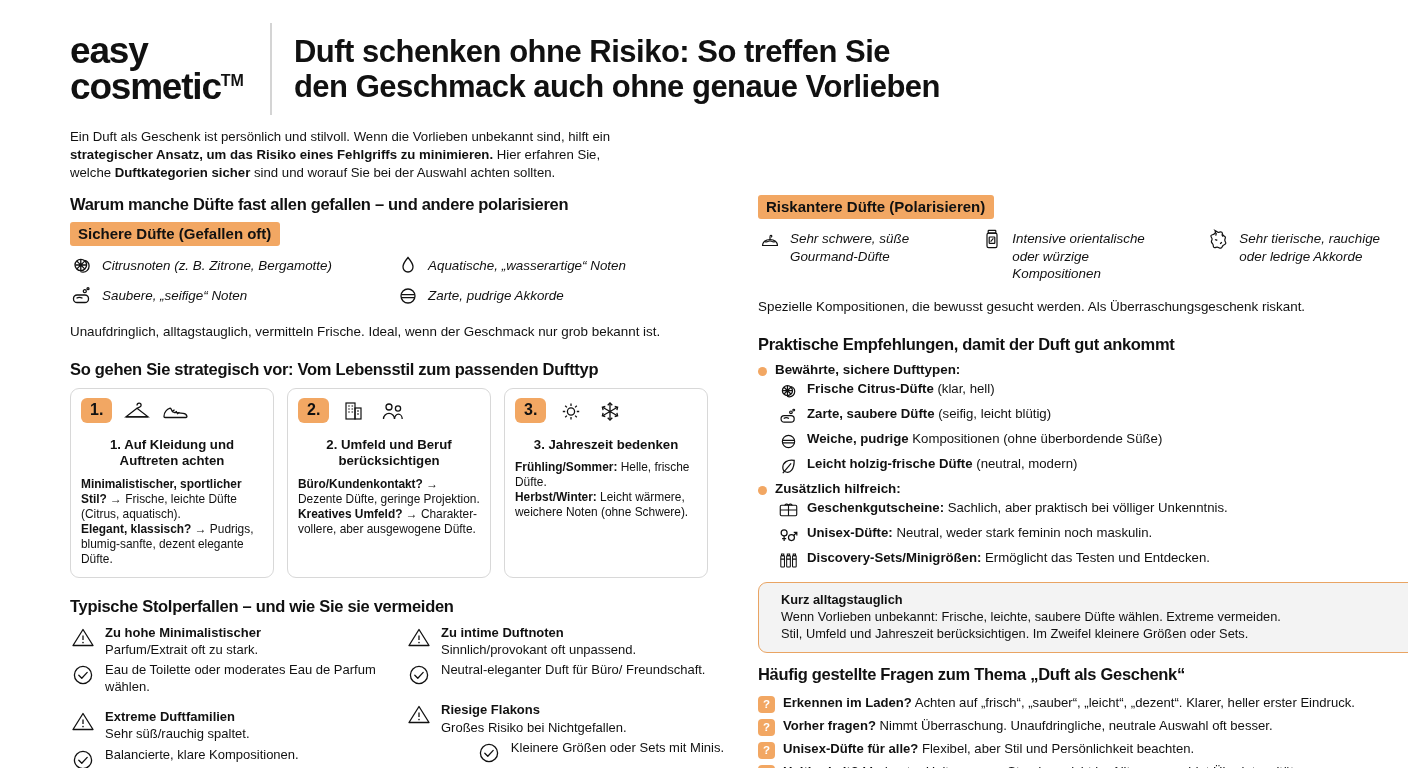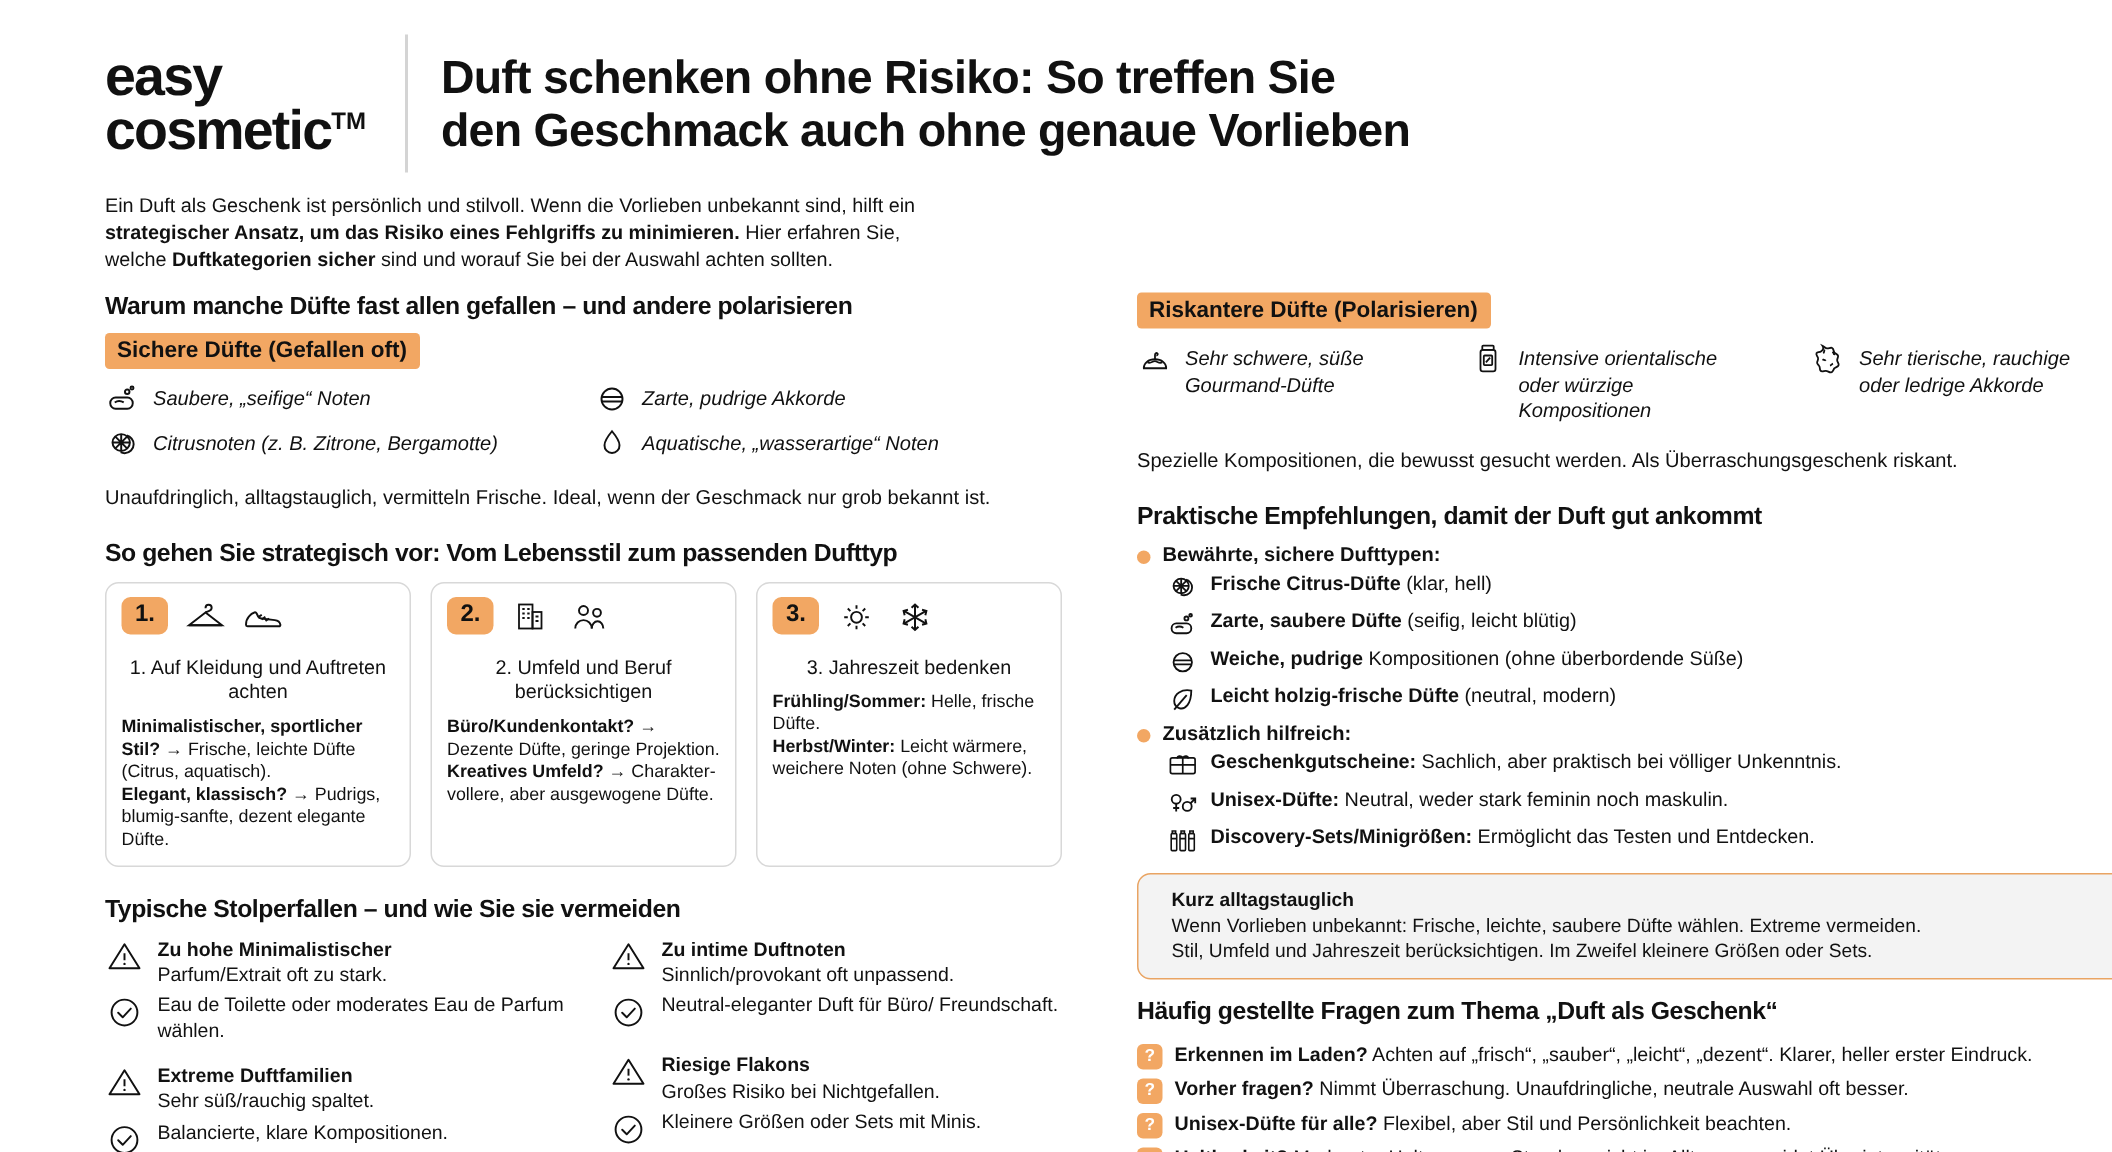--- a/index.html
+++ b/index.html
@@ -52,21 +52,21 @@
     width: 204px; min-height: 176px; border: 1.4px solid #d8d8d8; border-radius: 9px;
     padding: 9px 10px 10px 10px; position: relative; background: #fff;
   }
   .step .top { display: flex; align-items: flex-start; gap: 10px; min-height: 34px; }
   .num {
     background: #F2A763; color: #111; font-weight: 800; font-size: 16px;
     border-radius: 6px; padding: 2px 9px 3px 9px; line-height: 1.25;
   }
   .step .topicons { display: flex; gap: 9px; align-items: center; padding-top: 1px; }
   .step .topicons svg { width: 30px; height: 26px; }
-  .step h3 { text-align: center; font-size: 13.2px; font-weight: 400; line-height: 1.22; margin: 5px 4px 7px 4px; }
+  .step h3 { text-align: center; font-size: 13.2px; font-weight: 700; line-height: 1.22; margin: 5px 4px 7px 4px; }
   .step p { font-size: 11.9px; line-height: 1.26; }
   .step p b { font-weight: 800; }
 
   
   .pit { display: flex; gap: 18px; margin-top: 8px; }
   .pitcol { width: 318px; }
   .pitem { margin-bottom: 13px; }
   .prow { display: flex; gap: 9px; align-items: flex-start; }
   .prow .pico { flex: 0 0 auto; width: 26px; height: 26px; margin-top: 1px; }
   .prow .pico svg { width: 100%; height: 100%; display: block; }
@@ -126,58 +126,58 @@
 
     <div class="col-l">
 
       <h2 class="sec">Warum manche Düfte fast allen gefallen – und andere polarisieren</h2>
       <div class="badge">Sichere Düfte (Gefallen oft)</div>
 
       <div class="irow">
         <div class="icell">
           <span class="ico">
             <svg viewBox="0 0 24 24" fill="none" stroke="#111" stroke-width="1.3">
+                <path d="M5 11c0-3 2.6-5.6 5.8-5.6S16.6 8 16.6 11 14 16.6 10.8 16.6 5 14 5 11z"></path>
+                <circle cx="10.8" cy="11" r="1.1" fill="#111" stroke="none"></circle>
+                <path d="M10.8 5.4v11.2M5.3 11h11M6.9 7.1l7.8 7.8M6.9 14.9l7.8-7.8"></path>
+                <path d="M14.5 6.3c2.6.6 4.6 3 4.6 5.8 0 3.3-2.7 6-6 6-1 0-1.9-.2-2.7-.6"></path>
+              </svg>
+          </span>
+          <span class="tx">Citrusnoten (z. B. Zitrone, Bergamotte)</span>
+        </div>
+        <div class="icell">
+          <span class="ico">
+            <svg viewBox="0 0 24 24" fill="none" stroke="#111" stroke-width="1.3">
+                <path d="M12 3.5c0 0-5 6-5 9.3A5 5 0 0 0 12 18a5 5 0 0 0 5-5.2C17 9.5 12 3.5 12 3.5z"></path>
+              </svg>
+          </span>
+          <span class="tx">Aquatische, „wasserartige“ Noten</span>
+        </div>
+      </div>
+
+      <div class="irow">
+        <div class="icell">
+          <span class="ico">
+            <svg viewBox="0 0 24 24" fill="none" stroke="#111" stroke-width="1.3">
                 <rect x="3.5" y="11" width="15" height="7.5" rx="3.6"></rect>
                 <path d="M6.5 14.3c1.5-1 4-1.2 6 0"></path>
                 <circle cx="14.8" cy="7.2" r="1.5"></circle>
                 <circle cx="18" cy="4.7" r="1"></circle>
               </svg>
           </span>
           <span class="tx">Saubere, „seifige“ Noten</span>
         </div>
         <div class="icell">
           <span class="ico">
             <svg viewBox="0 0 24 24" fill="none" stroke="#111" stroke-width="1.3">
                 <circle cx="12" cy="12" r="7"></circle>
                 <path d="M5.2 10.6h13.6M5.2 13.6h13.6"></path>
               </svg>
           </span>
           <span class="tx">Zarte, pudrige Akkorde</span>
-        </div>
-      </div>
-
-      <div class="irow">
-        <div class="icell">
-          <span class="ico">
-            <svg viewBox="0 0 24 24" fill="none" stroke="#111" stroke-width="1.3">
-                <path d="M5 11c0-3 2.6-5.6 5.8-5.6S16.6 8 16.6 11 14 16.6 10.8 16.6 5 14 5 11z"></path>
-                <circle cx="10.8" cy="11" r="1.1" fill="#111" stroke="none"></circle>
-                <path d="M10.8 5.4v11.2M5.3 11h11M6.9 7.1l7.8 7.8M6.9 14.9l7.8-7.8"></path>
-                <path d="M14.5 6.3c2.6.6 4.6 3 4.6 5.8 0 3.3-2.7 6-6 6-1 0-1.9-.2-2.7-.6"></path>
-              </svg>
-          </span>
-          <span class="tx">Citrusnoten (z. B. Zitrone, Bergamotte)</span>
-        </div>
-        <div class="icell">
-          <span class="ico">
-            <svg viewBox="0 0 24 24" fill="none" stroke="#111" stroke-width="1.3">
-                <path d="M12 3.5c0 0-5 6-5 9.3A5 5 0 0 0 12 18a5 5 0 0 0 5-5.2C17 9.5 12 3.5 12 3.5z"></path>
-              </svg>
-          </span>
-          <span class="tx">Aquatische, „wasserartige“ Noten</span>
         </div>
       </div>
 
       <div class="note">Unaufdringlich, alltagstauglich, vermitteln Frische. Ideal, wenn der Geschmack nur grob bekannt ist.</div>
 
       <h2 class="sec sp">So gehen Sie strategisch vor: Vom Lebensstil zum passenden Dufttyp</h2>
 
       <div class="steps">
 
         <div class="step">
@@ -339,21 +339,21 @@
                     <path d="M13 4.5 23 20.5H3L13 4.5z" stroke-linejoin="round"></path>
                     <path d="M13 10.5v4.6"></path>
                     <circle cx="13" cy="17.6" r=".8" fill="#111" stroke="none"></circle>
                   </svg>
               </span>
               <span class="ptxt">
                 <span class="ph">Riesige Flakons</span>
                 <span>Großes Risiko bei Nichtgefallen.</span>
               </span>
             </div>
-            <div class="prow" style="margin-top:3px;">
+            <div class="prow" style="margin-top:3px;justify-content:flex-end;">
               <span class="pico">
                 <svg viewBox="0 0 26 26" fill="none" stroke="#111" stroke-width="1.3">
                     <circle cx="13" cy="13" r="8.6"></circle>
                     <path d="M8.8 13.2l3 3 5.4-5.8" stroke-linecap="round" stroke-linejoin="round"></path>
                   </svg>
               </span>
               <span class="ptxt">Kleinere Größen oder Sets mit Minis.</span>
             </div>
           </div>
         </div>

